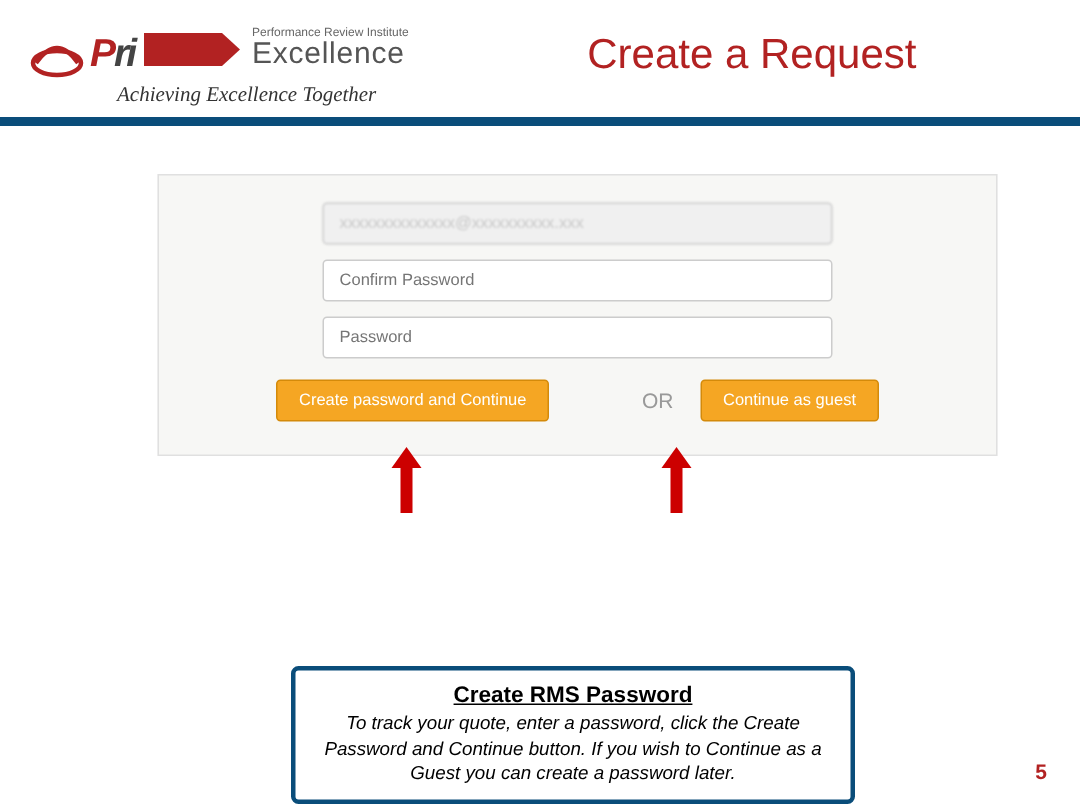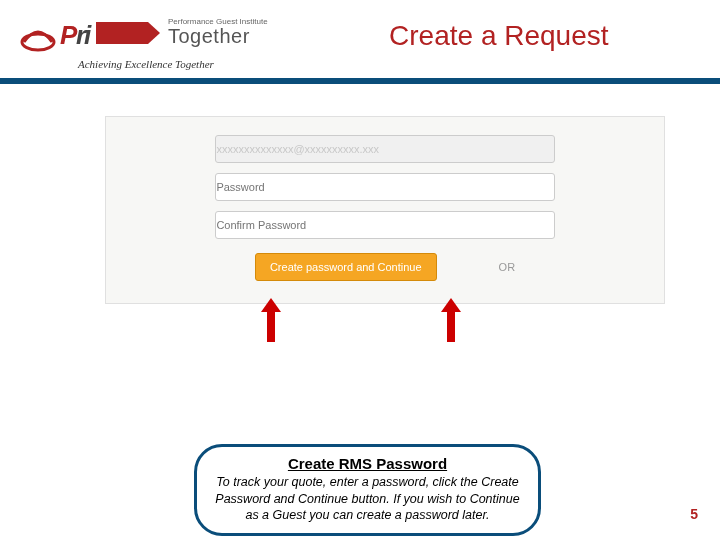--- a/index.html
+++ b/index.html
@@ -61,21 +61,21 @@
     text-align: center;
     line-height: 1.6;
     margin-bottom: 16px;
   }
   .input-field {
     display: block;
     width: 66%;
     margin: 0 auto 10px auto;
     border: 1px solid #ccc;
     border-radius: 3px;
-    padding: 7px 0;
+    padding: 7px 10px;
     font-size: 11px;
     color: #aaa;
     background: #fff;
   }
   .input-email {
     background: #f0f0f0;
     color: #c8c8c8;
     filter: blur(0.6px);
   }
   .button-row {
@@ -88,21 +88,21 @@
   .btn {
     background: #f5a623;
     border: 1px solid #d48a0a;
     border-radius: 3px;
     padding: 7px 14px;
     font-size: 11px;
     color: #fff;
     cursor: pointer;
   }
   .or-text {
-    font-size: 11px;
+    font-size: 14px;
     color: #999;
     margin-left: 44px;
   }
   .arrows {
     position: relative;
     height: 40px;
     margin: 0 45px 0 95px;
   }
   .arrow {
     position: absolute;
@@ -119,24 +119,24 @@
     border-left: 10px solid transparent;
     border-right: 10px solid transparent;
     border-bottom: 14px solid #c00;
   }
   .arrow-left { left: 162px; }
   .arrow-right { left: 342px; }
   .callout {
     position: absolute;
     left: 194px;
     bottom: 4px;
-    width: 347px;
+    width: 376px;
     background: #fff;
     border: 3px solid #0a4d7a;
-    border-radius: 28px;
+    border-radius: 5px;
     padding: 8px 14px 10px 14px;
     text-align: center;
   }
   .callout-title {
     font-size: 15px;
     font-weight: bold;
     text-decoration: underline;
     color: #000;
     margin-bottom: 2px;
   }
@@ -149,21 +149,21 @@
   .page-num {
     position: absolute;
     right: 22px;
     bottom: 18px;
     color: #b22222;
     font-weight: bold;
     font-size: 14px;
   }
   .tagline {
     font-family: cursive;
-    font-size: 11px;
+    font-size: 14px;
     color: #333;
     font-style: italic;
     text-align: center;
   }
   .registrar-text {
     font-size: 20px;
     color: #555;
     font-weight: 400;
     letter-spacing: 0.5px;
     line-height: 1;
@@ -183,41 +183,42 @@
       <svg width="140" height="36" viewBox="0 0 140 36">
         <ellipse cx="18" cy="24" rx="16" ry="8" fill="none" stroke="#b22222" stroke-width="3"></ellipse>
         <path d="M4 24 Q18 4 32 24" fill="none" stroke="#b22222" stroke-width="3"></path>
         <text x="40" y="26" font-family="Arial" font-size="26" font-weight="900" font-style="italic" fill="#b22222" letter-spacing="-2">P</text>
         <text x="56" y="26" font-family="Arial" font-size="26" font-weight="900" font-style="italic" fill="#444" letter-spacing="-2">ri</text>
         <rect x="76" y="4" width="52" height="22" fill="#b22222"></rect>
         <path d="M128 4 L140 15 L128 26 Z" fill="#b22222"></path>
       </svg>
     </div>
     <div>
-      <div class="pri-sub">Performance Guest Institute</div>
-      <div class="registrar-text">Together</div>
+      <div class="pri-sub">Performance Review Institute</div>
+      <div class="registrar-text">Excellence</div>
     </div>
   </div>
   <div class="slide-title">Create a Request</div>
 </div>
 <div style="text-align:left; padding-left:78px; margin-top:-8px; margin-bottom:6px;">
   <span class="tagline">Achieving Excellence Together</span>
 </div>
 
 <div class="blue-bar"></div>
 
 <div class="content-area">
 
   <div class="form-box">
     <input class="input-field input-email" readonly="" value="xxxxxxxxxxxxxx@xxxxxxxxxx.xxx" style="">
+    <input class="input-field" placeholder="Confirm Password" style="">
     <input class="input-field" placeholder="Password" style="">
-    <input class="input-field" placeholder="Confirm Password" style="">
     <div class="button-row">
       <button class="btn">Create password and Continue</button>
       <span class="or-text">OR</span>
+      <button class="btn">Continue as guest</button>
     </div>
   </div>
 
   <div class="arrows">
     <div class="arrow arrow-left"></div>
     <div class="arrow arrow-right"></div>
   </div>
 </div>
 
 <div class="callout">

